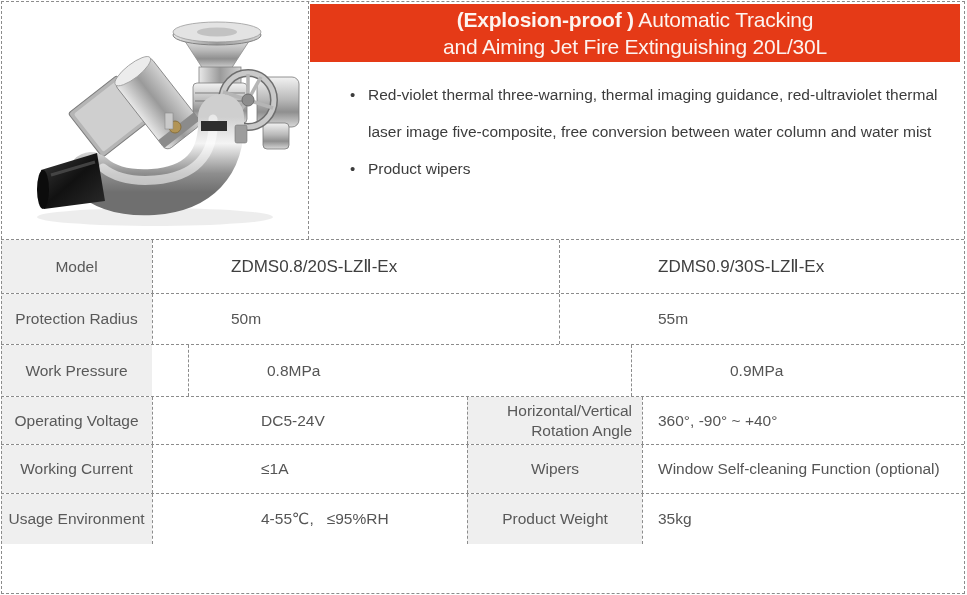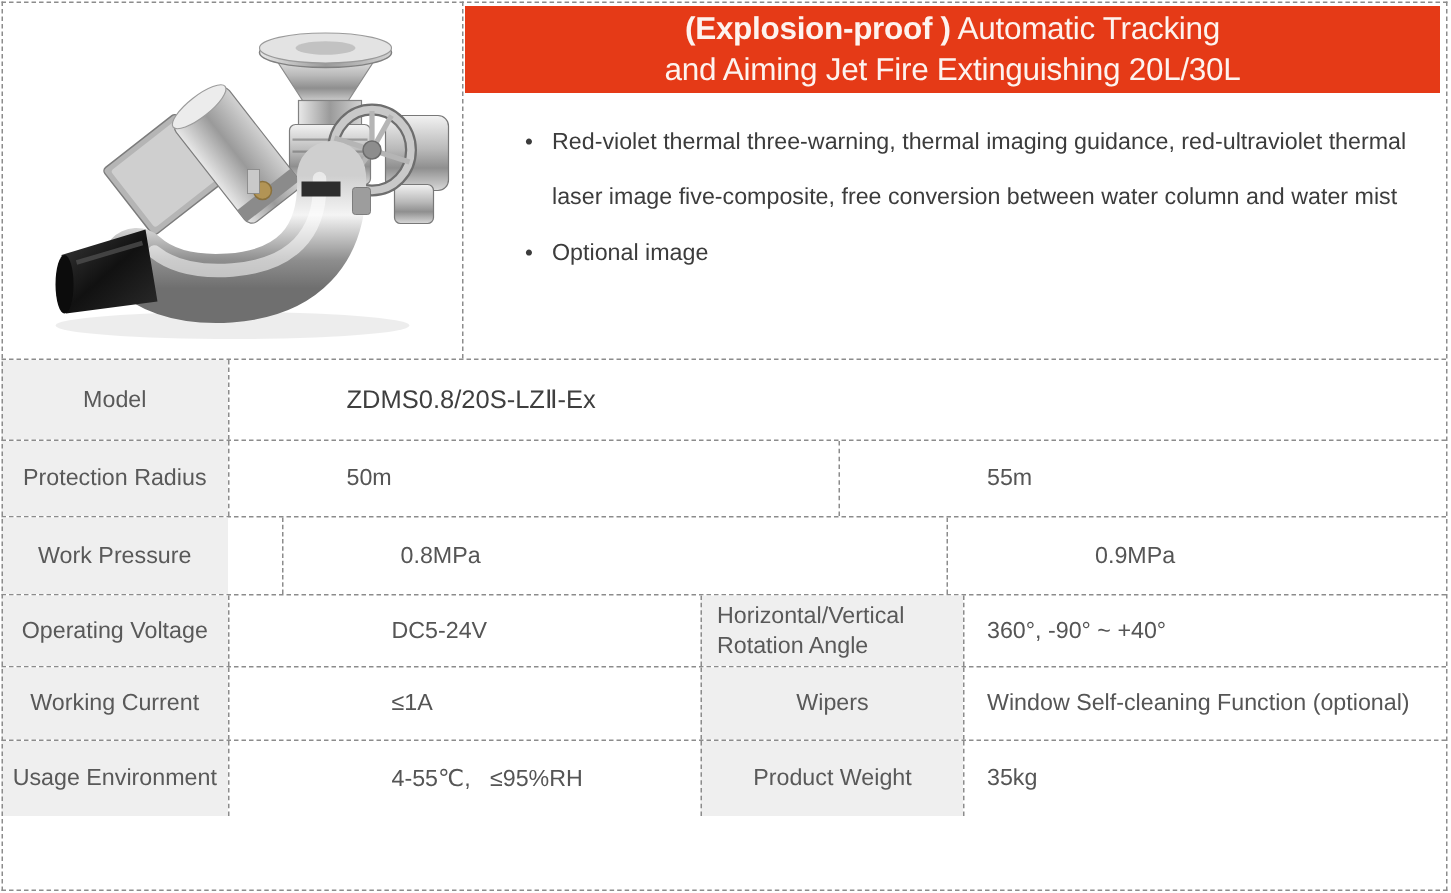--- a/index.html
+++ b/index.html
@@ -41,21 +41,21 @@
     display:flex;flex-direction:column;font-size:15.5px;
   }
   .t-row{display:flex;box-sizing:border-box;border-top:1px dashed #8c8c8c;}
   .t-row>div{box-sizing:border-box;display:flex;align-items:center;}
   .cell-label{
     width:151px;flex:0 0 151px;background:#EFEFEF;justify-content:center;
     text-align:center;color:#595959;padding:0 4px;
   }
   .cell-label2{
     width:175px;flex:0 0 175px;background:#EFEFEF;justify-content:center;
-    text-align:left;color:#595959;border-left:1px dashed #8c8c8c;
+    text-align:right;color:#595959;border-left:1px dashed #8c8c8c;
     padding:0 10px;line-height:20px;
   }
   .cell-val{border-left:1px dashed #8c8c8c;color:#555;white-space:pre;}
   .rowA .cell-v1{width:407px;flex:0 0 407px;padding-left:78px;}
   .rowA .cell-v2{flex:1;padding-left:98px;}
   .rowB .cell-v1{width:315px;flex:0 0 315px;padding-left:108px;}
   .rowB .cell-v2{flex:1;padding-left:15px;}
   .model-row .cell-val{font-weight:normal;color:#3f3f3f;font-size:17px;}
   .h54{height:54px;} .h51{height:51px;} .h52{height:52px;gap:36px;}
   .h48{height:48px;} .h49{height:49px;} .h51b{height:51px;}
@@ -151,31 +151,32 @@
     <div>and Aiming Jet Fire Extinguishing 20L/30L</div>
   </div>
 
   <div class="bullets">
     <div class="bullet-item">
       <span class="bullet-dot">•</span>
       <span class="bullet-text">Red-violet thermal three-warning, thermal imaging guidance, red-ultraviolet thermal laser image five-composite, free conversion between water column and water mist</span>
     </div>
     <div class="bullet-item">
       <span class="bullet-dot">•</span>
-      <span class="bullet-text">Optional image</span>
+      <span class="bullet-text">Product wipers</span>
     </div>
   </div>
 
   <div class="top-divider"></div>
 
   <div class="spec-table">
 
     <div class="t-row rowA model-row h54">
       <div class="cell-label">Model</div>
       <div class="cell-val cell-v1">ZDMS0.8/20S-LZⅡ-Ex</div>
+      <div class="cell-val cell-v2">ZDMS0.9/30S-LZⅡ-Ex</div>
     </div>
 
     <div class="t-row rowA h51">
       <div class="cell-label">Protection Radius</div>
       <div class="cell-val cell-v1">50m</div>
       <div class="cell-val cell-v2">55m</div>
     </div>
 
 
     <div class="t-row rowA h52">

